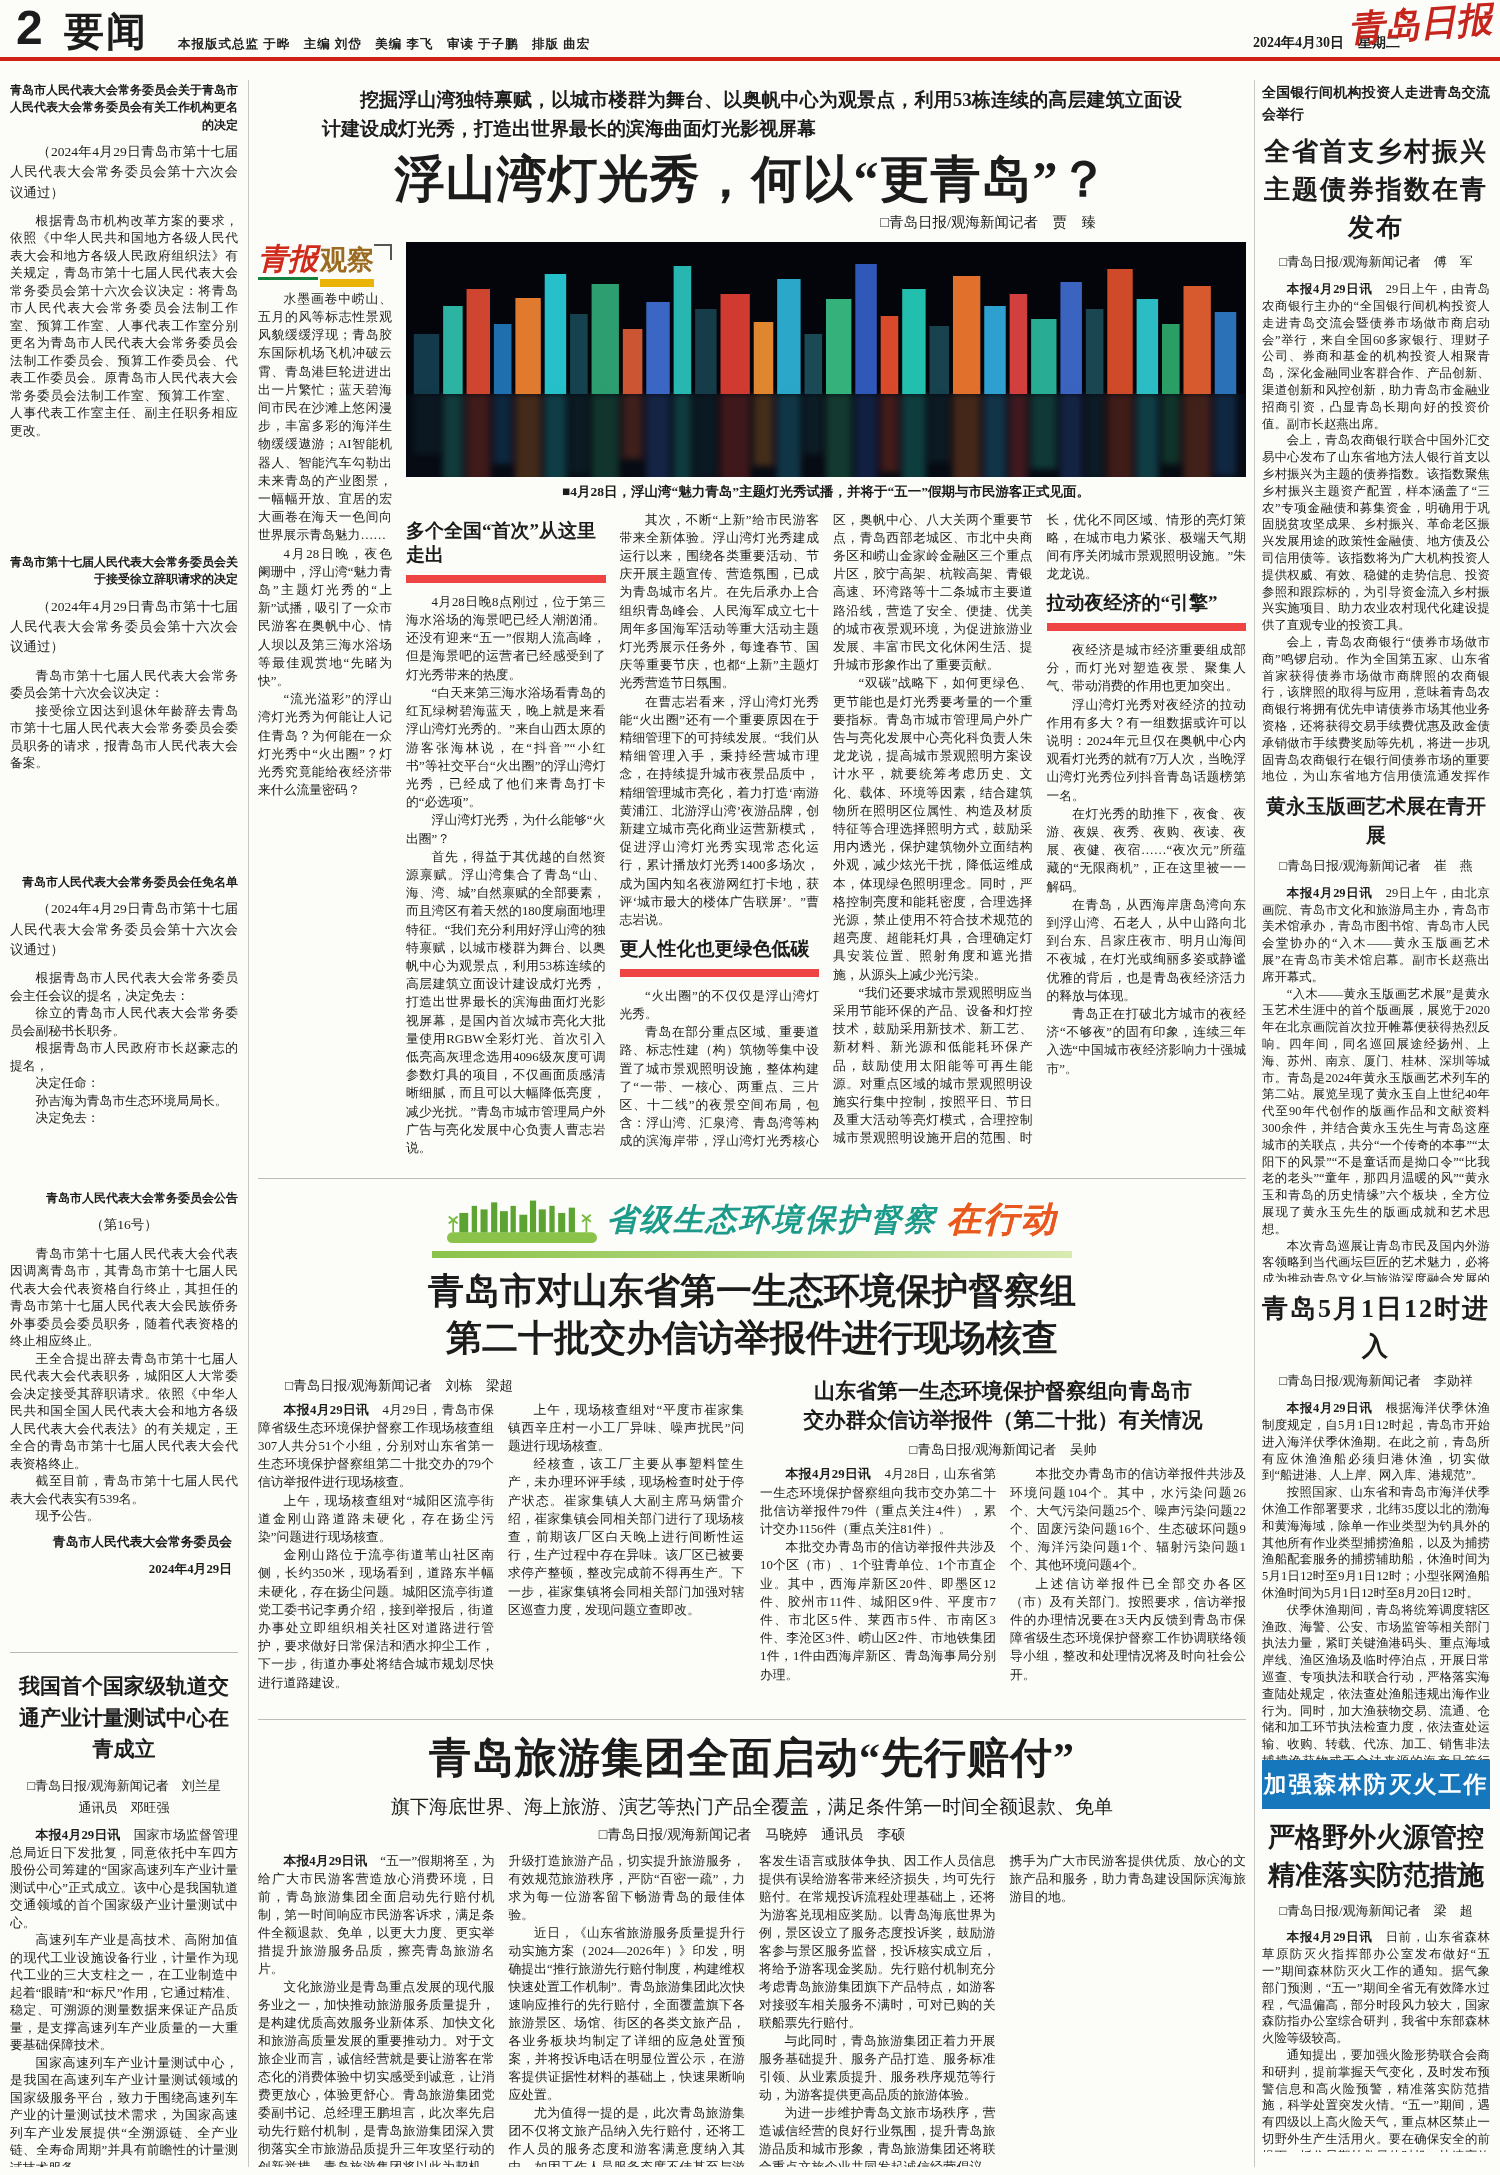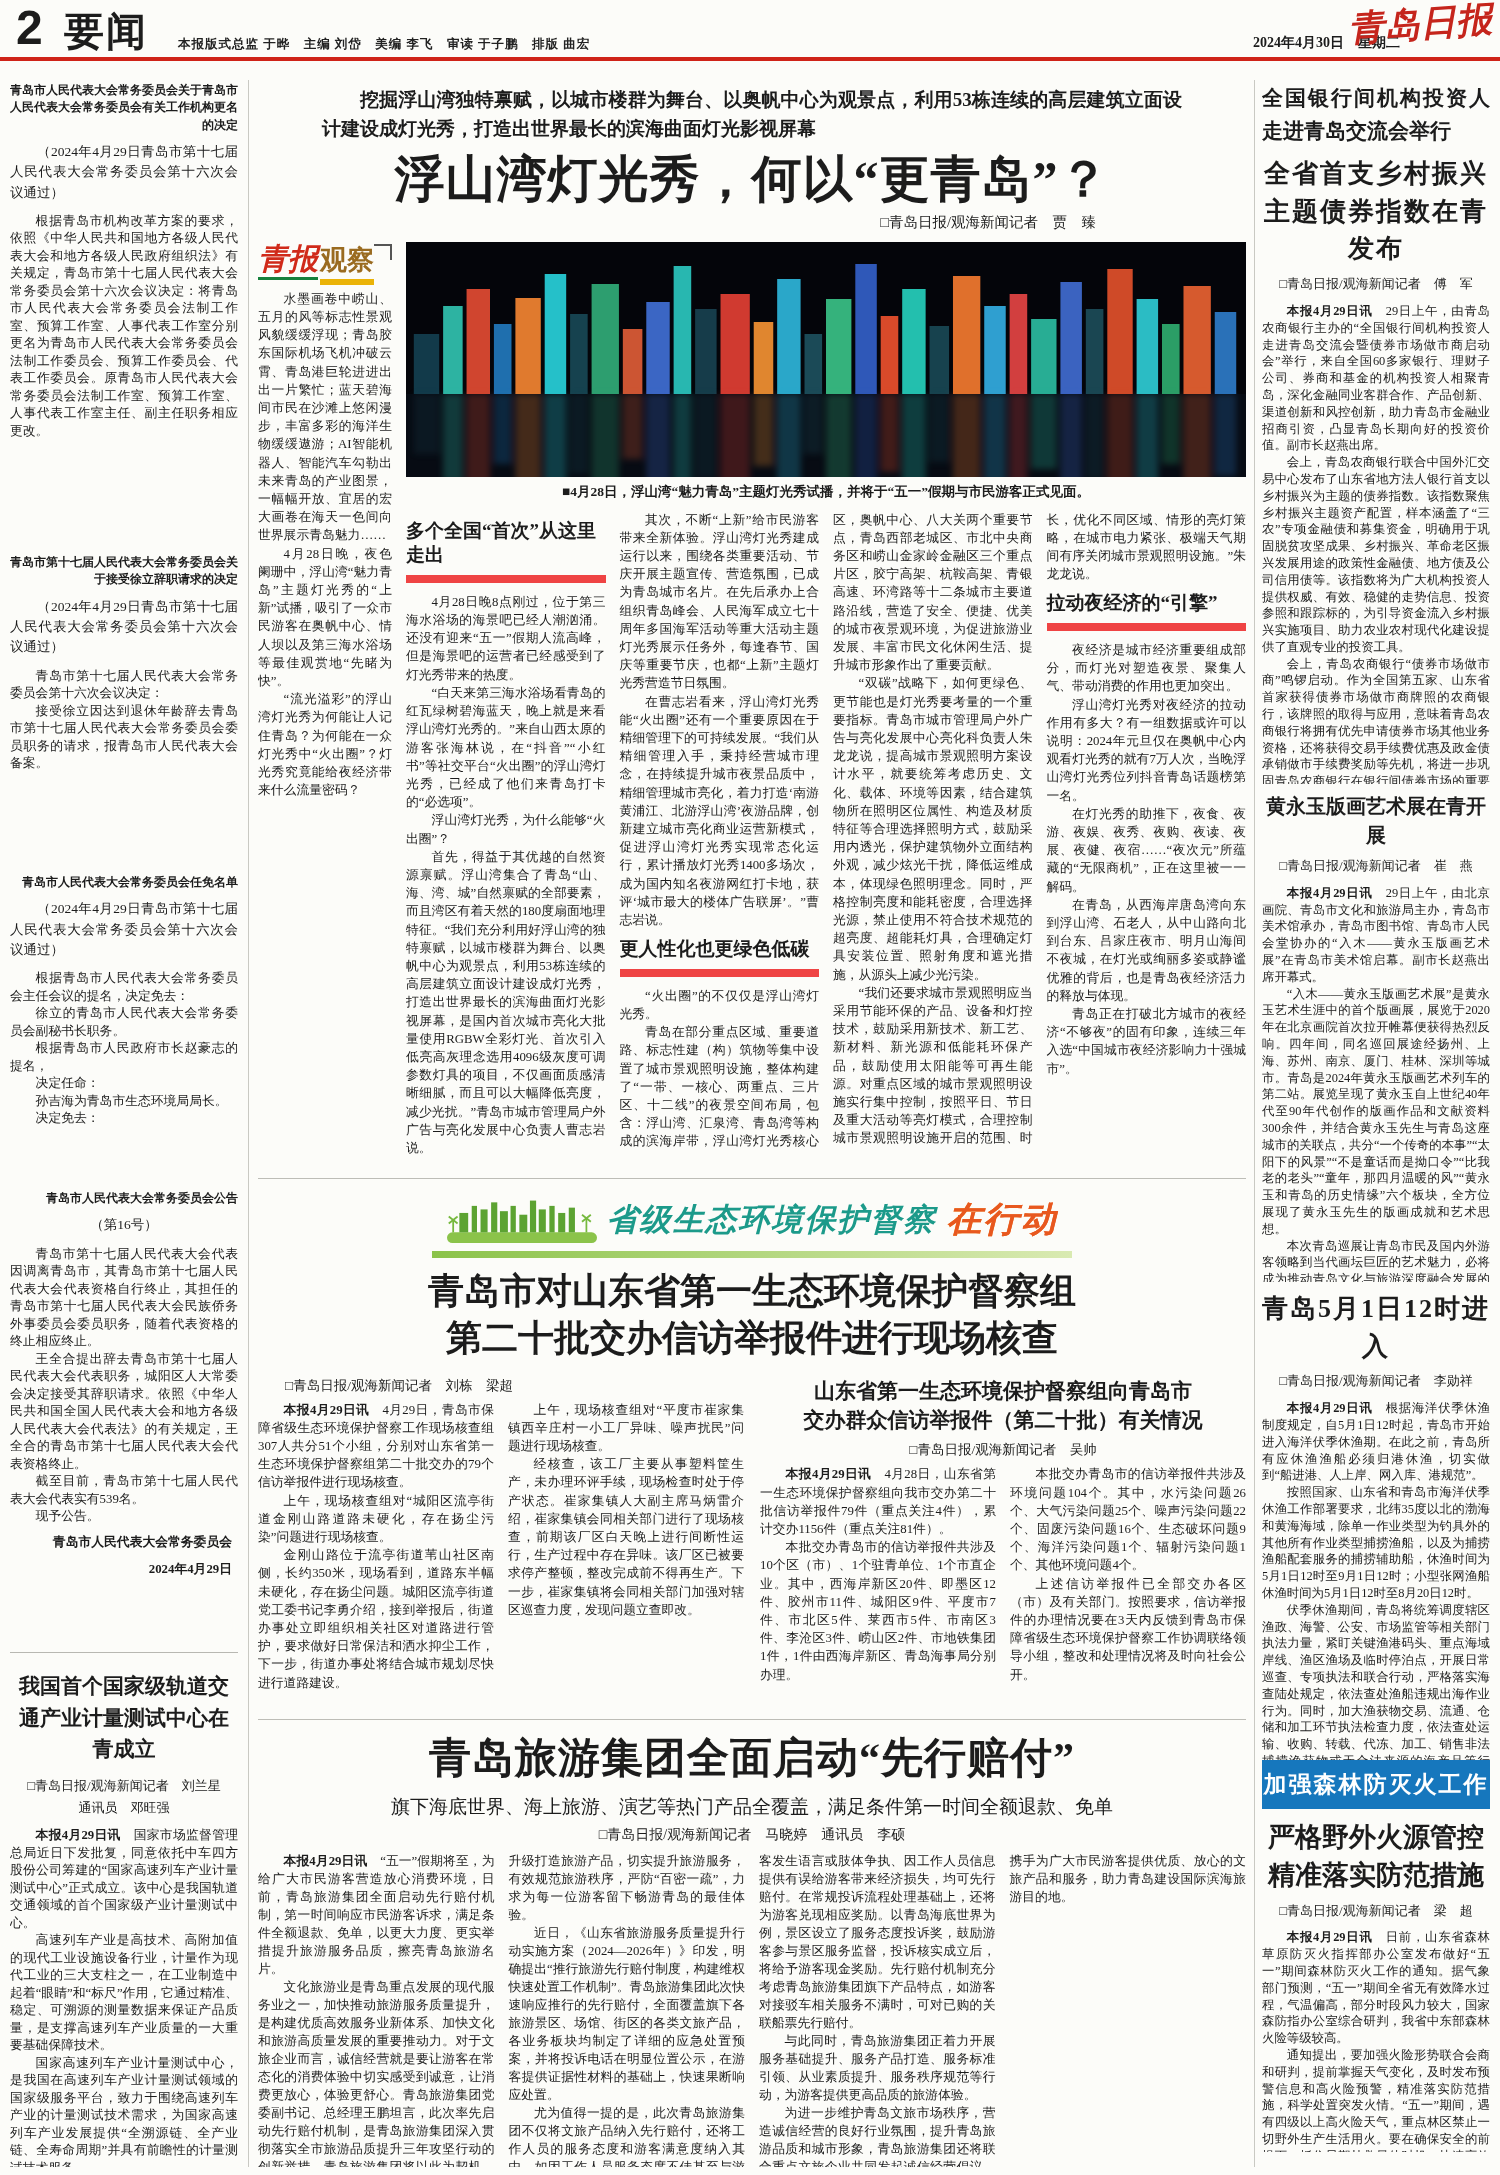--- a/index.html
+++ b/index.html
@@ -35,21 +35,21 @@
   .h-a1{height:448px;}.h-a2{height:296px;}.h-a3{height:292px;}.h-a4{height:438px;}
   
   .main-kicker{width:860px;margin:4px auto 0 auto;font-size:19px;line-height:1.5;font-weight:bold;text-indent:2em;text-align:justify;}
   .main-headline{font-size:50px;font-weight:900;text-align:center;letter-spacing:1px;margin:8px 0 4px 0;line-height:1.15;}
   .main-byline{text-align:right;padding-right:150px;font-size:14.5px;margin-bottom:10px;}
   .main-body{display:flex;gap:14px;}
   .first-col{width:134px;flex:none;font-size:12.8px;line-height:18.2px;}
   .first-col p{margin-bottom:0;}
   .guancha-logo{position:relative;margin:2px 0 14px 0;padding:6px 4px 2px 0;width:126px;}
   .gc-red{font-size:30px;font-weight:bold;font-style:italic;color:#d02a1a;border-bottom:3px solid #15803d;padding-bottom:2px;}
-  .gc-gold{font-size:27px;font-weight:bold;color:#9a6b20;border-bottom:6px solid #eab308;padding-bottom:4px;margin-left:2px;}
+  .gc-gold{font-size:27px;font-weight:bold;color:#9a6b20;border-bottom:8px solid #eab308;padding-bottom:4px;margin-left:2px;}
   .gc-bracket{position:absolute;right:-4px;top:0;width:16px;height:14px;border-top:2px solid #555;border-right:2px solid #555;}
   .main-right{flex:1;min-width:0;}
   .photo{width:100%;height:235px;display:block;background:#05060a;}
   .caption{font-size:13.5px;font-weight:bold;margin:6px 0 10px 0;text-indent:0;text-align:center;}
   .main-flow{height:655px;column-count:4;column-gap:14px;column-fill:auto;overflow:hidden;font-size:12.8px;line-height:18.2px;}
   .flow-subhead{font-size:19px;font-weight:bold;line-height:1.3;margin:8px 0 10px 0;padding-bottom:7px;border-bottom:8px solid #ef4444;break-inside:avoid;text-align:left;}
   .section-rule{border:none;border-top:1px solid #bdbdb7;margin:12px 0 10px 0;}
   
   .insp-banner{display:flex;align-items:center;justify-content:center;gap:10px;height:62px;font-family:"Liberation Sans","DejaVu Sans",sans-serif;}
   .insp-banner-text1{font-size:31px;font-weight:bold;font-style:italic;color:#1c9a8a;letter-spacing:2px;}
@@ -64,21 +64,21 @@
   .cols2.hL{height:300px;}
   .cols2.hR{height:242px;}
   .insp-sub-headline{font-size:21px;font-weight:bold;text-align:center;line-height:1.4;margin-bottom:6px;}
   
   .tour-headline{font-size:42px;font-weight:900;text-align:center;letter-spacing:1px;margin-top:2px;}
   .tour-deck{font-size:19px;text-align:center;margin:8px 0 6px 0;}
   .tour-byline{font-size:14px;text-align:center;margin-bottom:8px;}
   .tour-cols{column-count:4;column-gap:14px;column-fill:auto;overflow:hidden;height:328px;font-size:12.8px;line-height:18px;}
   
   .r-art{overflow:hidden;}
-  .r-kicker{font-size:21px;font-weight:bold;line-height:1.55;text-align:justify;}
+  .r-kicker{font-size:14px;font-weight:bold;line-height:1.55;text-align:justify;}
   .r-headline{font-size:26px;font-weight:900;text-align:center;line-height:1.45;letter-spacing:2px;margin:8px 0 6px 0;}
   .r-headline.one-line{font-size:20px;letter-spacing:0;}
   .r-body{font-size:12.4px;line-height:16.8px;}
   .fish-line2{letter-spacing:0.3em;}
   .forest-banner{background:#1677bd;color:#fff;font-size:23px;font-weight:bold;text-align:center;padding:9px 0;font-family:"Liberation Sans","DejaVu Sans",sans-serif;letter-spacing:2px;margin-bottom:10px;}
   .forest-headline{font-size:27px;font-weight:900;text-align:center;line-height:1.4;margin-bottom:6px;}
   .h-fin{height:702px;}.h-art2{height:498px;}.h-fish{height:478px;}.h-forest{height:392px;}
 </style>
 </head>
 <body>

